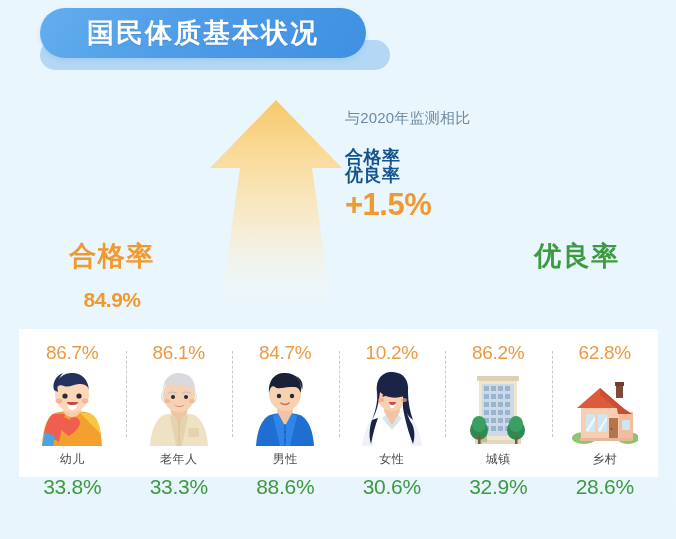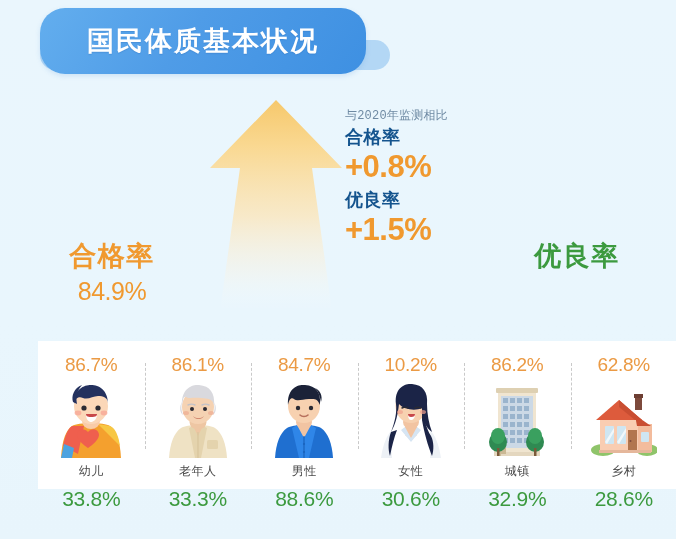--- a/index.html
+++ b/index.html
@@ -30,21 +30,21 @@
     width: 350px;
     height: 30px;
     border-radius: 15px;
     background: #b3d7f5;
   }
   .title-pill {
     position: absolute;
     left: 40px;
     top: 8px;
     width: 326px;
-    height: 66px;
+    height: 50px;
     border-radius: 25px;
     background: linear-gradient(125deg, #63aeee 0%, #4f9ce7 45%, #3e90e2 100%);
     box-shadow: 0 2px 5px rgba(70,140,210,0.18);
     display: flex;
     align-items: center;
     justify-content: center;
   }
   .title-text {
     color: #ffffff;
     font-size: 27px;
@@ -65,26 +65,25 @@
   .arrow-wrap svg { display: block; }
 
   
   .compare {
     position: absolute;
     left: 345px;
     top: 110px;
     width: 180px;
   }
   .compare-caption {
-    font-size: 12px;
+    font-size: 15px;
     color: #6e8aa3;
     line-height: 1;
-    margin-bottom: 6px;
+    margin-bottom: 23px;
     letter-spacing: 0.2px;
-    font-family: Liberation Mono, monospace;
   }
   .compare-label {
     font-size: 18px;
     font-weight: bold;
     color: #14548e;
     line-height: 1;
     letter-spacing: 0.5px;
   }
   .compare-value {
     font-size: 31px;
@@ -104,39 +103,38 @@
   }
   .bigstat.left  { left: 22px;  top: 243px; }
   .bigstat.right { left: 487px; top: 243px; }
   .bigstat .lbl {
     font-size: 27px;
     font-weight: bold;
     line-height: 1;
     letter-spacing: 1.5px;
   }
   .bigstat .val {
-    font-size: 25px;
-    font-weight: normal;
-    line-height: 1;
-    margin-top: 9px;
+    font-size: 21px;
+    font-weight: bold;
+    line-height: 1;
+    margin-top: 19px;
     letter-spacing: -0.5px;
   }
   .bigstat.left  .lbl, .bigstat.left  .val { color: #f0992f; }
   .bigstat.right .lbl, .bigstat.right .val { color: #3c9a3f; }
 
   
   .card {
     position: absolute;
     left: 19px;
-    top: 341px;
+    top: 329px;
     width: 639px;
     height: 148px;
     background: #ffffff;
     display: flex;
-    margin-left: 19px;
   }
   .col {
     flex: 1 1 0;
     position: relative;
     display: flex;
     flex-direction: column;
     align-items: center;
     padding-top: 14px;
     box-sizing: border-box;
   }
@@ -199,21 +197,20 @@
           <stop offset="100%" stop-color="#ffffff" stop-opacity="0"></stop>
         </linearGradient>
       </defs>
       <path d="M68 2 L134 70 L104 70 L124 213 L12 213 L32 70 L2 70 Z" fill="url(#argrad)"></path>
     </svg>
   </div>
 
   <div class="compare">
     <div class="compare-caption">与2020年监测相比</div>
     <div class="compare-label">合格率</div>
-    <div class="compare-value">+0.8%</div>
     <div class="compare-label">优良率</div>
     <div class="compare-value">+1.5%</div>
   </div>
 
   <div class="bigstat left">
     <div class="lbl">合格率</div>
     <div class="val">84.9%</div>
   </div>
   <div class="bigstat right">
     <div class="lbl">优良率</div>

